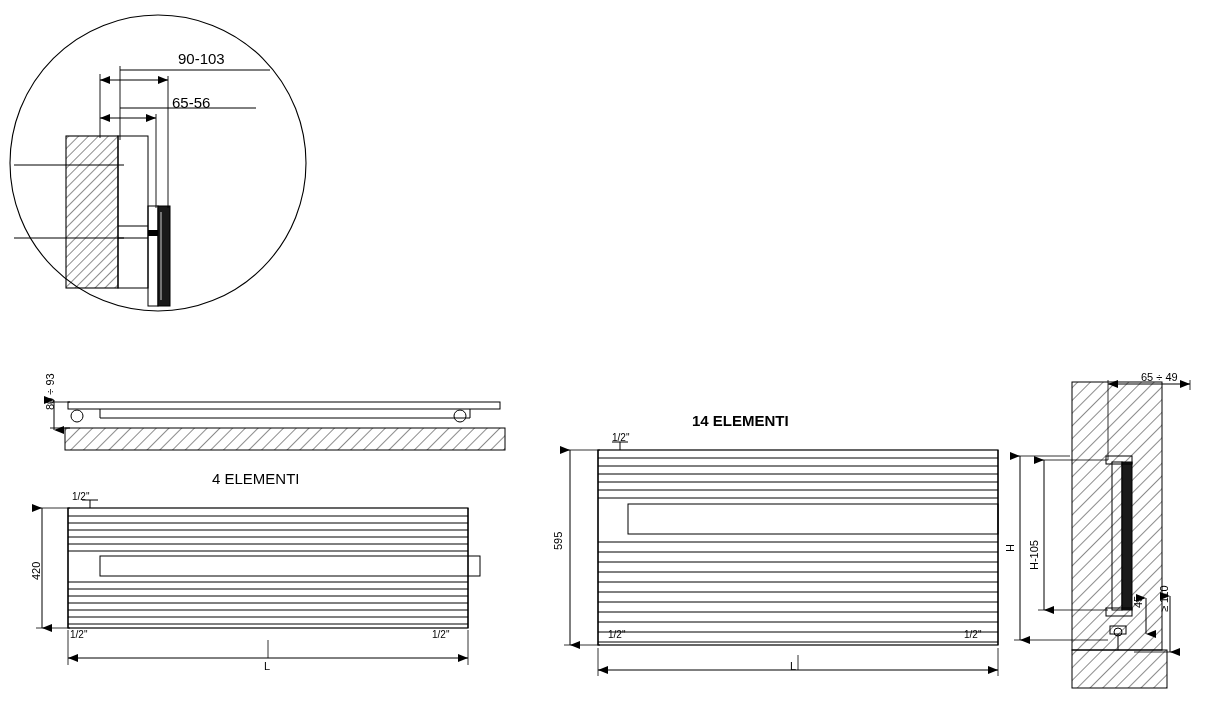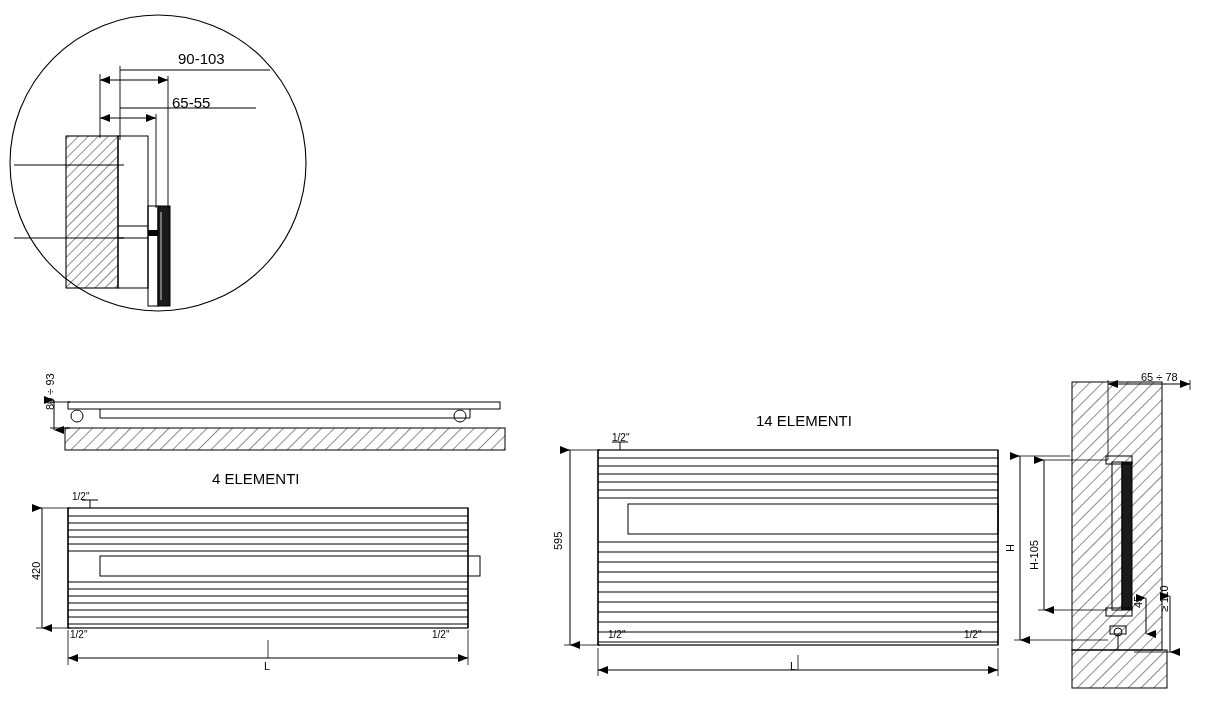--- a/index.html
+++ b/index.html
@@ -65,21 +65,21 @@
     <line x1="92" y1="72" x2="160" y2="72" stroke="#000" stroke-width="1" marker-start="url(#arrL)" marker-end="url(#arrR)"></line>
     <line x1="112" y1="100" x2="248" y2="100" stroke="#000" stroke-width="1"></line>
     <line x1="92" y1="110" x2="148" y2="110" stroke="#000" stroke-width="1" marker-start="url(#arrL)" marker-end="url(#arrR)"></line>
 
     <line x1="112" y1="58" x2="112" y2="132" stroke="#000" stroke-width="0.9"></line>
     <line x1="160" y1="68" x2="160" y2="200" stroke="#000" stroke-width="0.9"></line>
     <line x1="148" y1="106" x2="148" y2="200" stroke="#000" stroke-width="0.9"></line>
     <line x1="92" y1="66" x2="92" y2="130" stroke="#000" stroke-width="0.9"></line>
   </svg>
   <div class="lbl big" style="left:178px;top:50px;">90-103</div>
-  <div class="lbl big" style="left:172px;top:94px;">65-55</div>
+  <div class="lbl big" style="left:172px;top:94px;">65-56</div>
 
   <svg width="500" height="120" style="position:absolute;left:40px;top:340px;">
 
     <rect x="25" y="88" width="440" height="22" fill="url(#hatch45b)" stroke="#000" stroke-width="1"></rect>
 
     <rect x="28" y="62" width="432" height="7" fill="none" stroke="#000" stroke-width="1"></rect>
     <line x1="60" y1="78" x2="430" y2="78" stroke="#000" stroke-width="1"></line>
     <line x1="60" y1="69" x2="60" y2="78" stroke="#000" stroke-width="1"></line>
     <line x1="430" y1="69" x2="430" y2="78" stroke="#000" stroke-width="1"></line>
     <circle cx="37" cy="76" r="6" fill="none" stroke="#000" stroke-width="1"></circle>
@@ -133,21 +133,21 @@
     <line x1="38" y1="140" x2="38" y2="175" stroke="#000" stroke-width="0.8"></line>
     <line x1="438" y1="140" x2="438" y2="175" stroke="#000" stroke-width="0.8"></line>
     <line x1="238" y1="150" x2="238" y2="168" stroke="#000" stroke-width="0.8"></line>
   </svg>
   <div class="lbl tiny" style="left:72px;top:491px;">1/2"</div>
   <div class="lbl small rot90" style="left:30px;top:580px;">420</div>
   <div class="lbl tiny" style="left:70px;top:629px;">1/2"</div>
   <div class="lbl tiny" style="left:432px;top:629px;">1/2"</div>
   <div class="lbl small" style="left:264px;top:660px;">L</div>
 
-  <div class="lbl big" style="left:756px;top:412px;">14 ELEMENTI</div>
+  <div class="lbl big" style="left:692px;top:412px;font-weight:bold;">14 ELEMENTI</div>
   <svg width="470" height="250" style="position:absolute;left:550px;top:430px;">
     <rect x="48" y="20" width="400" height="195" fill="none" stroke="#000" stroke-width="1.2"></rect>
     <g stroke="#000" stroke-width="1">
       <line x1="48" y1="28" x2="448" y2="28"></line>
       <line x1="48" y1="36" x2="448" y2="36"></line>
       <line x1="48" y1="44" x2="448" y2="44"></line>
       <line x1="48" y1="52" x2="448" y2="52"></line>
       <line x1="48" y1="60" x2="448" y2="60"></line>
       <line x1="48" y1="68" x2="448" y2="68"></line>
     </g>
@@ -211,19 +211,19 @@
 
     <line x1="44" y1="90" x2="44" y2="240" stroke="#000" stroke-width="1" marker-start="url(#arrU)" marker-end="url(#arrD)"></line>
     <line x1="38" y1="90" x2="108" y2="90" stroke="#000" stroke-width="0.8"></line>
     <line x1="38" y1="240" x2="108" y2="240" stroke="#000" stroke-width="0.8"></line>
 
     <line x1="146" y1="228" x2="146" y2="264" stroke="#000" stroke-width="1" marker-start="url(#arrU)" marker-end="url(#arrD)"></line>
 
     <line x1="170" y1="226" x2="170" y2="282" stroke="#000" stroke-width="1" marker-start="url(#arrU)" marker-end="url(#arrD)"></line>
     <line x1="134" y1="282" x2="176" y2="282" stroke="#000" stroke-width="0.8"></line>
   </svg>
-  <div class="lbl small" style="left:1141px;top:371px;">65 ÷ 78</div>
+  <div class="lbl small" style="left:1141px;top:371px;">65 ÷ 49</div>
   <div class="lbl small rot90" style="left:1004px;top:552px;">H</div>
   <div class="lbl small rot90" style="left:1028px;top:570px;">H-105</div>
   <div class="lbl small rot90" style="left:1132px;top:608px;">45</div>
   <div class="lbl small rot90" style="left:1158px;top:612px;">≥ 110</div>
 
 </div>
 
 </body></html>

